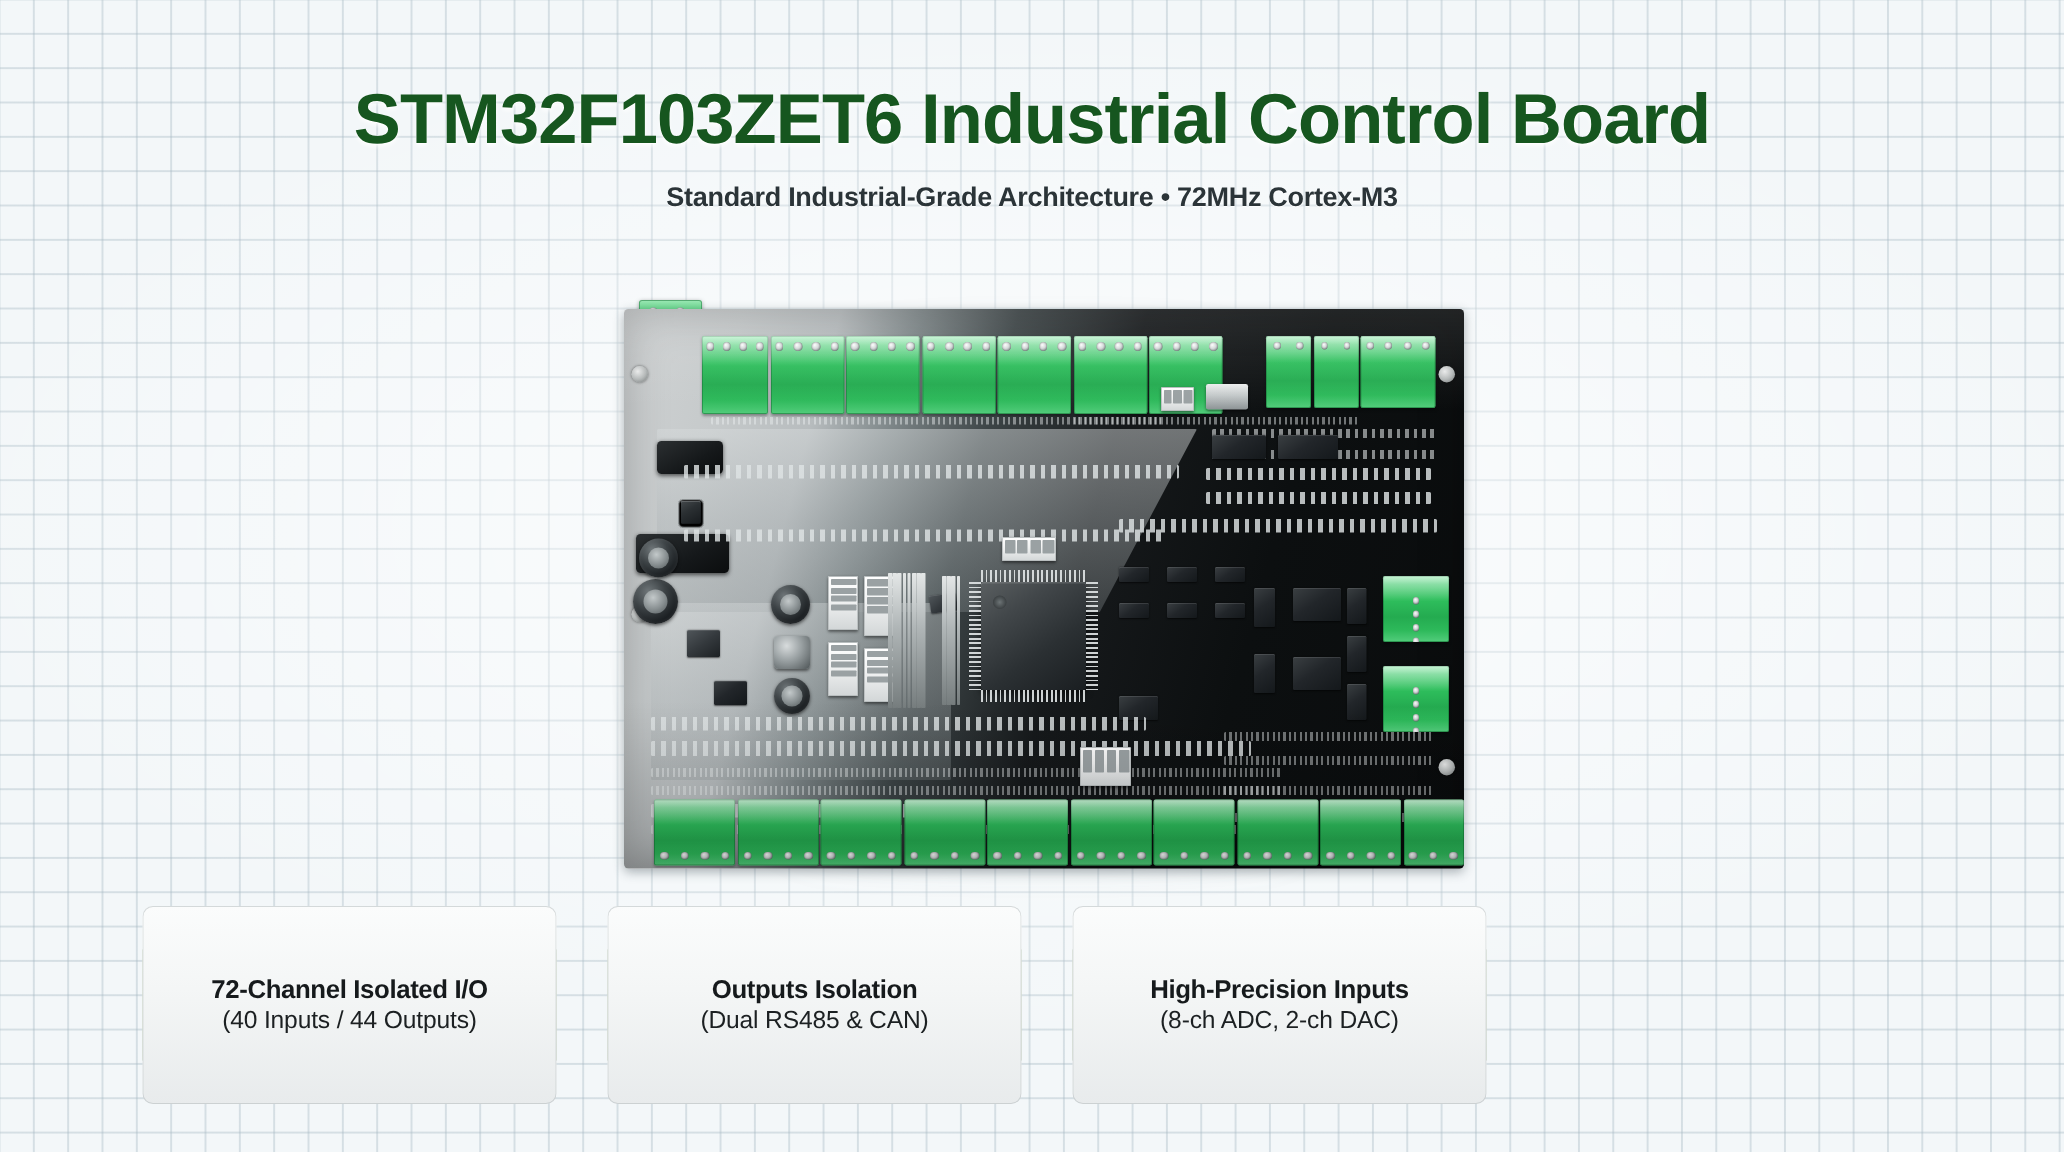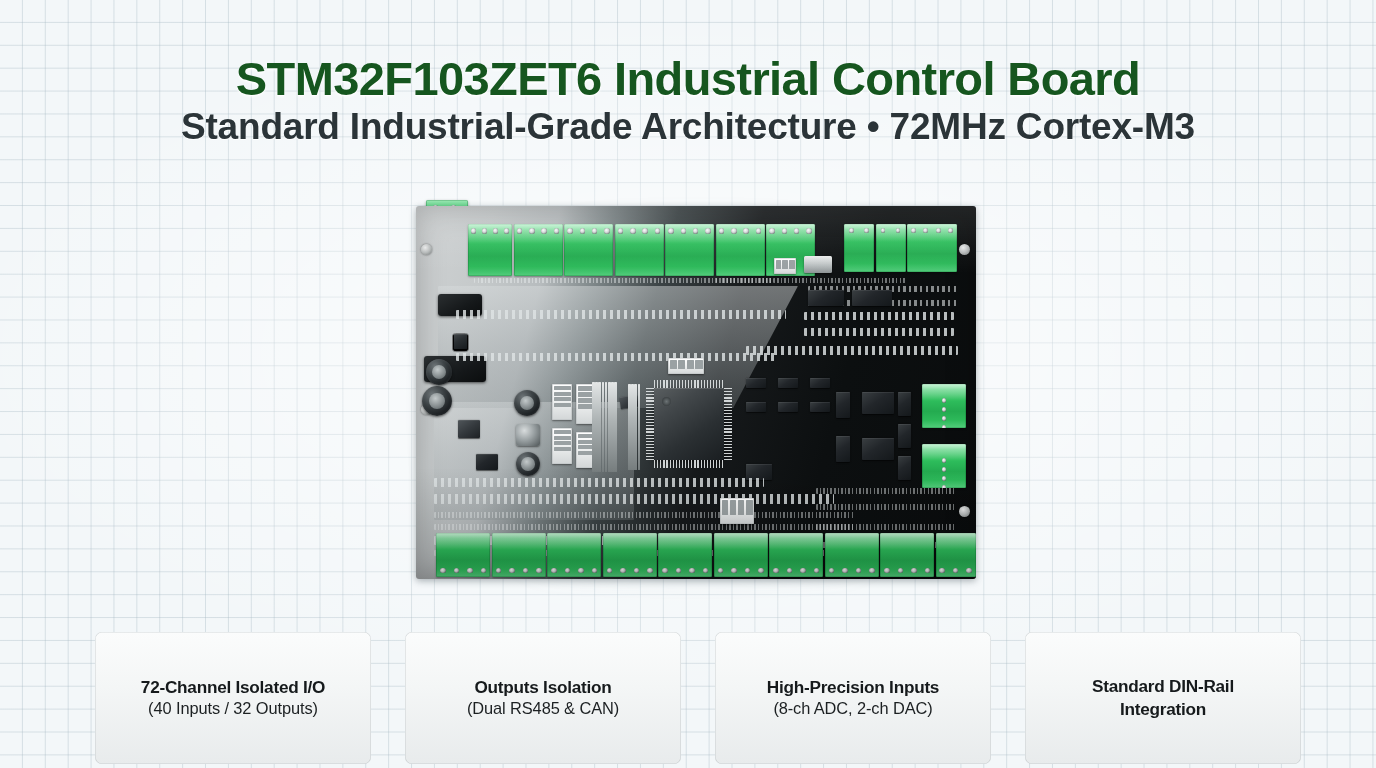--- a/index.html
+++ b/index.html
@@ -54,22 +54,22 @@
   #title {
     font-size: 47px;
     font-weight: bold;
     color: #16561f;
     letter-spacing: -0.6px;
     line-height: 1.08;
     text-shadow: 0 1px 0 rgba(255,255,255,0.95),
                  0 2px 3px rgba(255,255,255,0.8);
   }
   #subtitle {
-    margin-top: 1px;
-    font-size: 37px;
+    margin-top: 16px;
+    font-size: 18px;
     font-weight: bold;
     color: #2b3438;
     letter-spacing: -0.2px;
     text-shadow: 0 1px 0 rgba(255,255,255,0.9);
   }
 
   
   #board-wrap {
     position: absolute;
     left: 409px;
@@ -316,21 +316,21 @@
       repeating-linear-gradient(to right,
         rgba(222,227,228,0.82) 0 3px,
         rgba(0,0,0,0) 3px 7px);
     border-radius: 1px;
   }
 
   
   #badges {
     position: absolute;
     left: 0;
-    top: 632px;
+    top: 604px;
     width: 1376px;
     height: 136px;
   }
   .badge {
     position: absolute;
     top: 0;
     width: 276px;
     height: 132px;
   }
   .badge .layer {
@@ -800,21 +800,21 @@
     <div class="badge" style="left:95px;">
       <div class="layer hexshape badge-outer"></div>
       <div class="layer hexshape badge-white1"></div>
       <div class="layer hexshape badge-gold"></div>
       <div class="layer hexshape badge-white2"></div>
       <div class="layer hexshape badge-green2"></div>
       <div class="layer hexshape badge-white3"></div>
       <div class="layer badge-inner"></div>
       <div class="badge-text">
         <div class="badge-line1">72-Channel Isolated I/O</div>
-        <div class="badge-line2">(40 Inputs / 32 Outputs)</div>
+        <div class="badge-line2">(40 Inputs / 44 Outputs)</div>
       </div>
     </div>
 
     <div class="badge" style="left:405px;">
       <div class="layer hexshape badge-outer"></div>
       <div class="layer hexshape badge-white1"></div>
       <div class="layer hexshape badge-gold"></div>
       <div class="layer hexshape badge-white2"></div>
       <div class="layer hexshape badge-green2"></div>
       <div class="layer hexshape badge-white3"></div>
@@ -832,29 +832,16 @@
       <div class="layer hexshape badge-white2"></div>
       <div class="layer hexshape badge-green2"></div>
       <div class="layer hexshape badge-white3"></div>
       <div class="layer badge-inner"></div>
       <div class="badge-text">
         <div class="badge-line1">High-Precision Inputs</div>
         <div class="badge-line2">(8-ch ADC, 2-ch DAC)</div>
       </div>
     </div>
 
-    <div class="badge" style="left:1025px;">
-      <div class="layer hexshape badge-outer"></div>
-      <div class="layer hexshape badge-white1"></div>
-      <div class="layer hexshape badge-gold"></div>
-      <div class="layer hexshape badge-white2"></div>
-      <div class="layer hexshape badge-green2"></div>
-      <div class="layer hexshape badge-white3"></div>
-      <div class="layer badge-inner"></div>
-      <div class="badge-text">
-        <div class="badge-line1">Standard DIN-Rail</div>
-        <div class="badge-line2 bold">Integration</div>
-      </div>
-    </div>
 
   </div>
 
 </div>
 
 </body></html>

